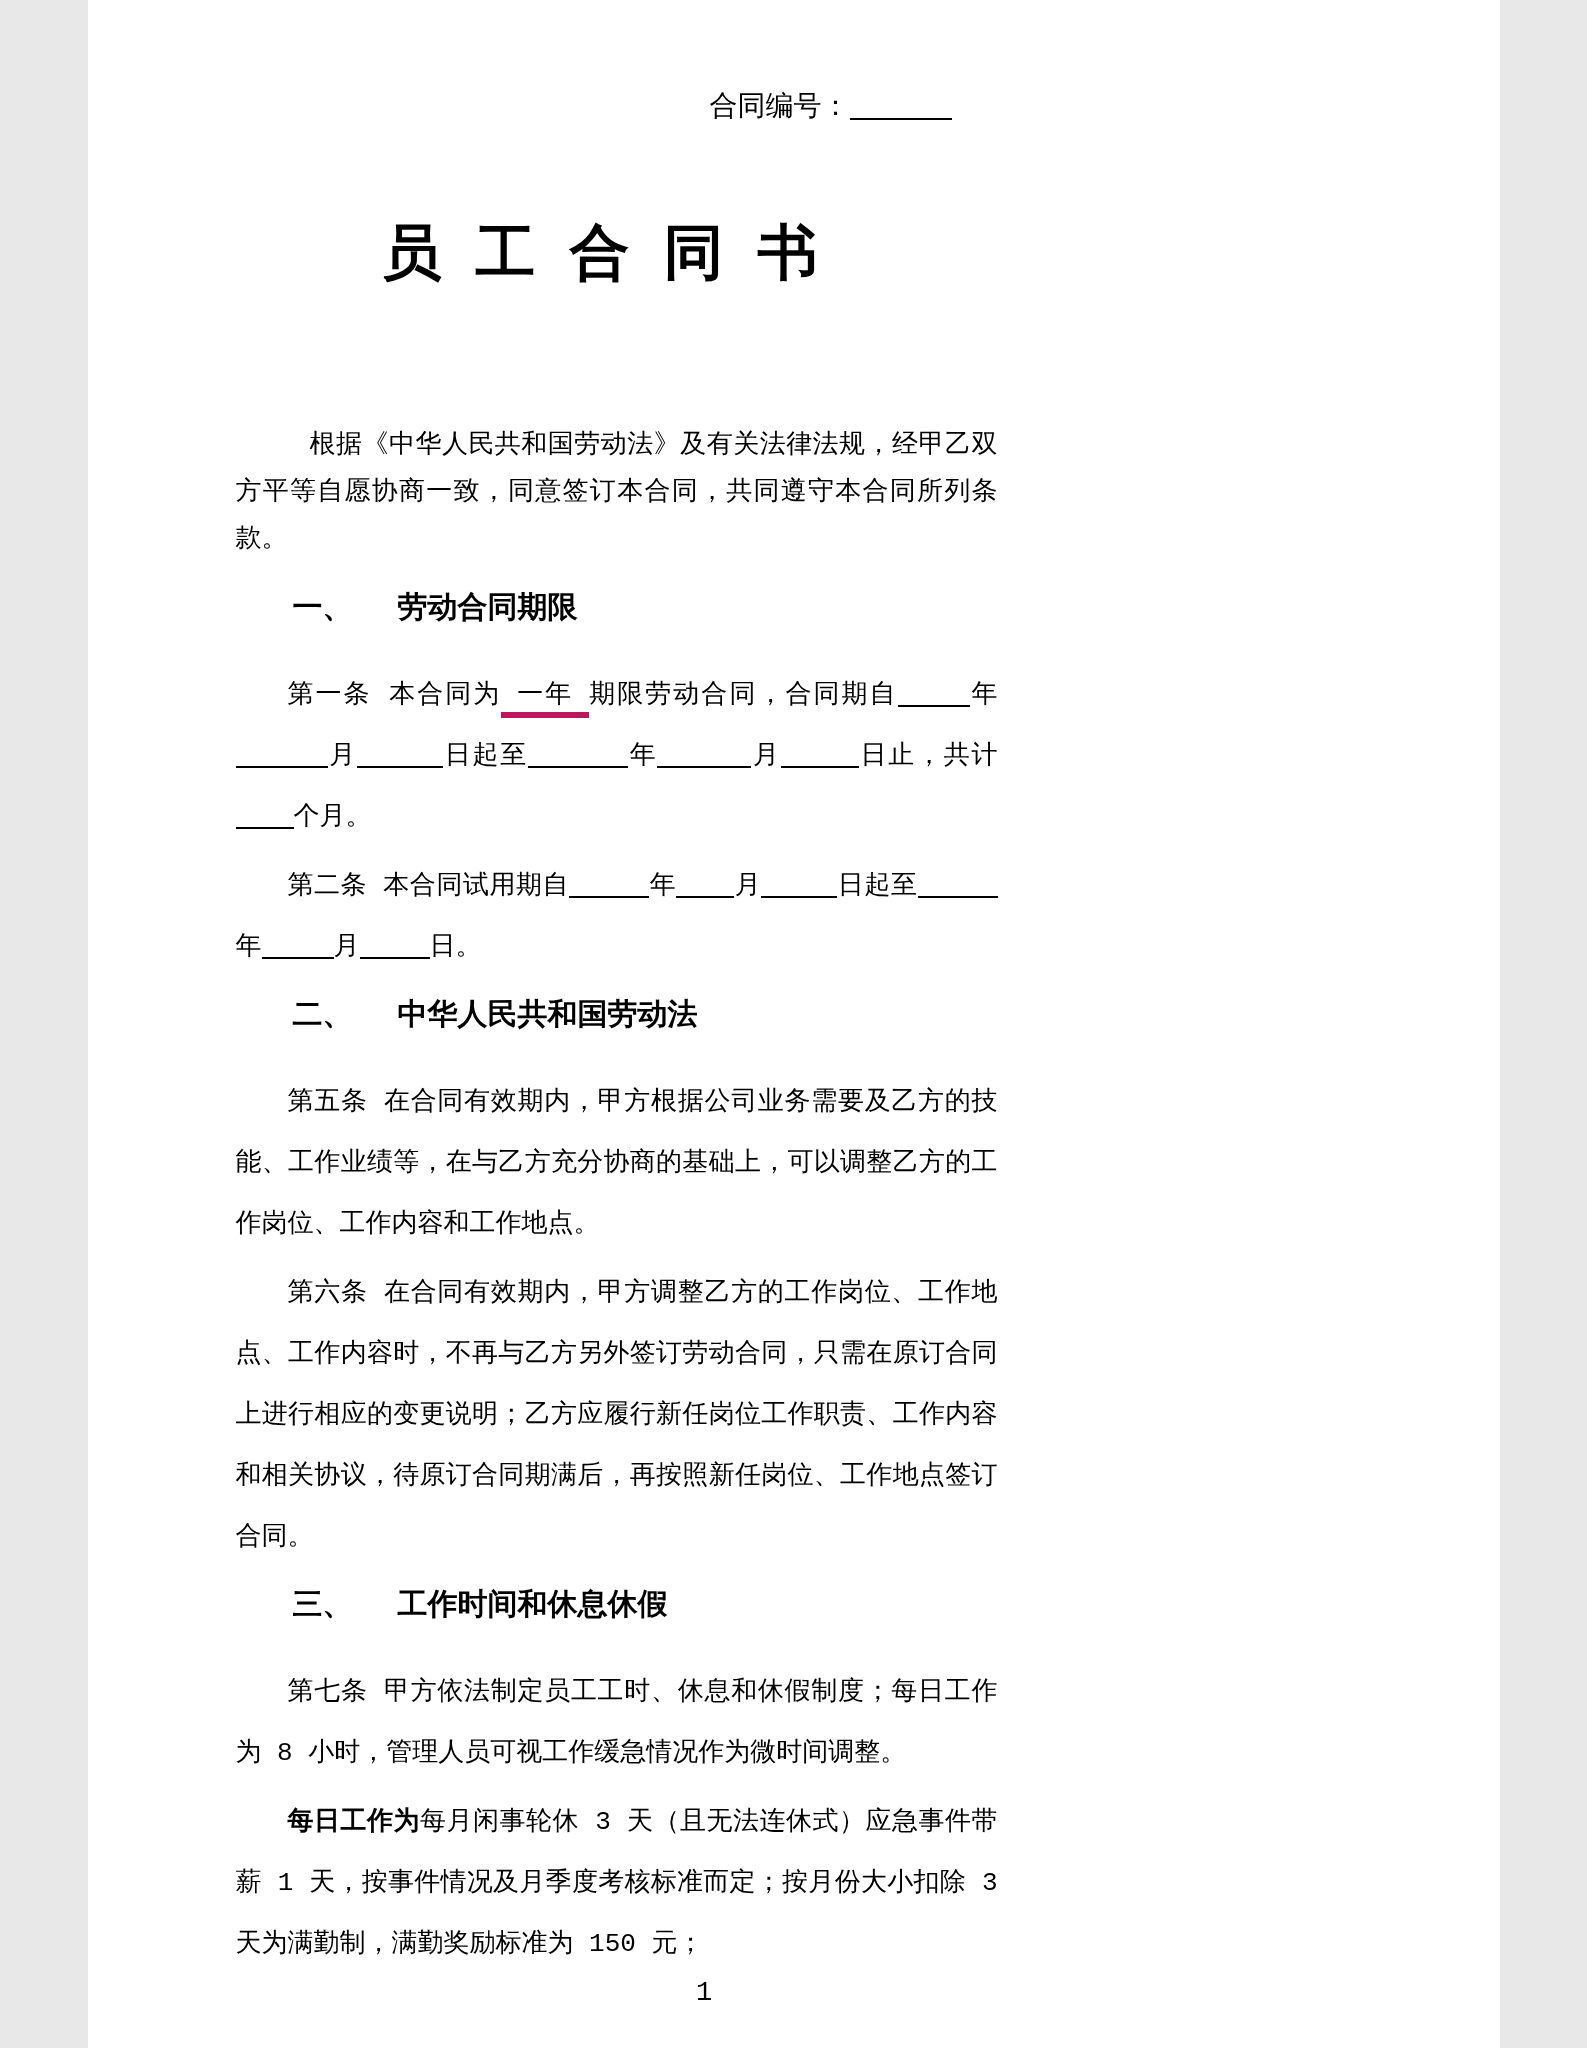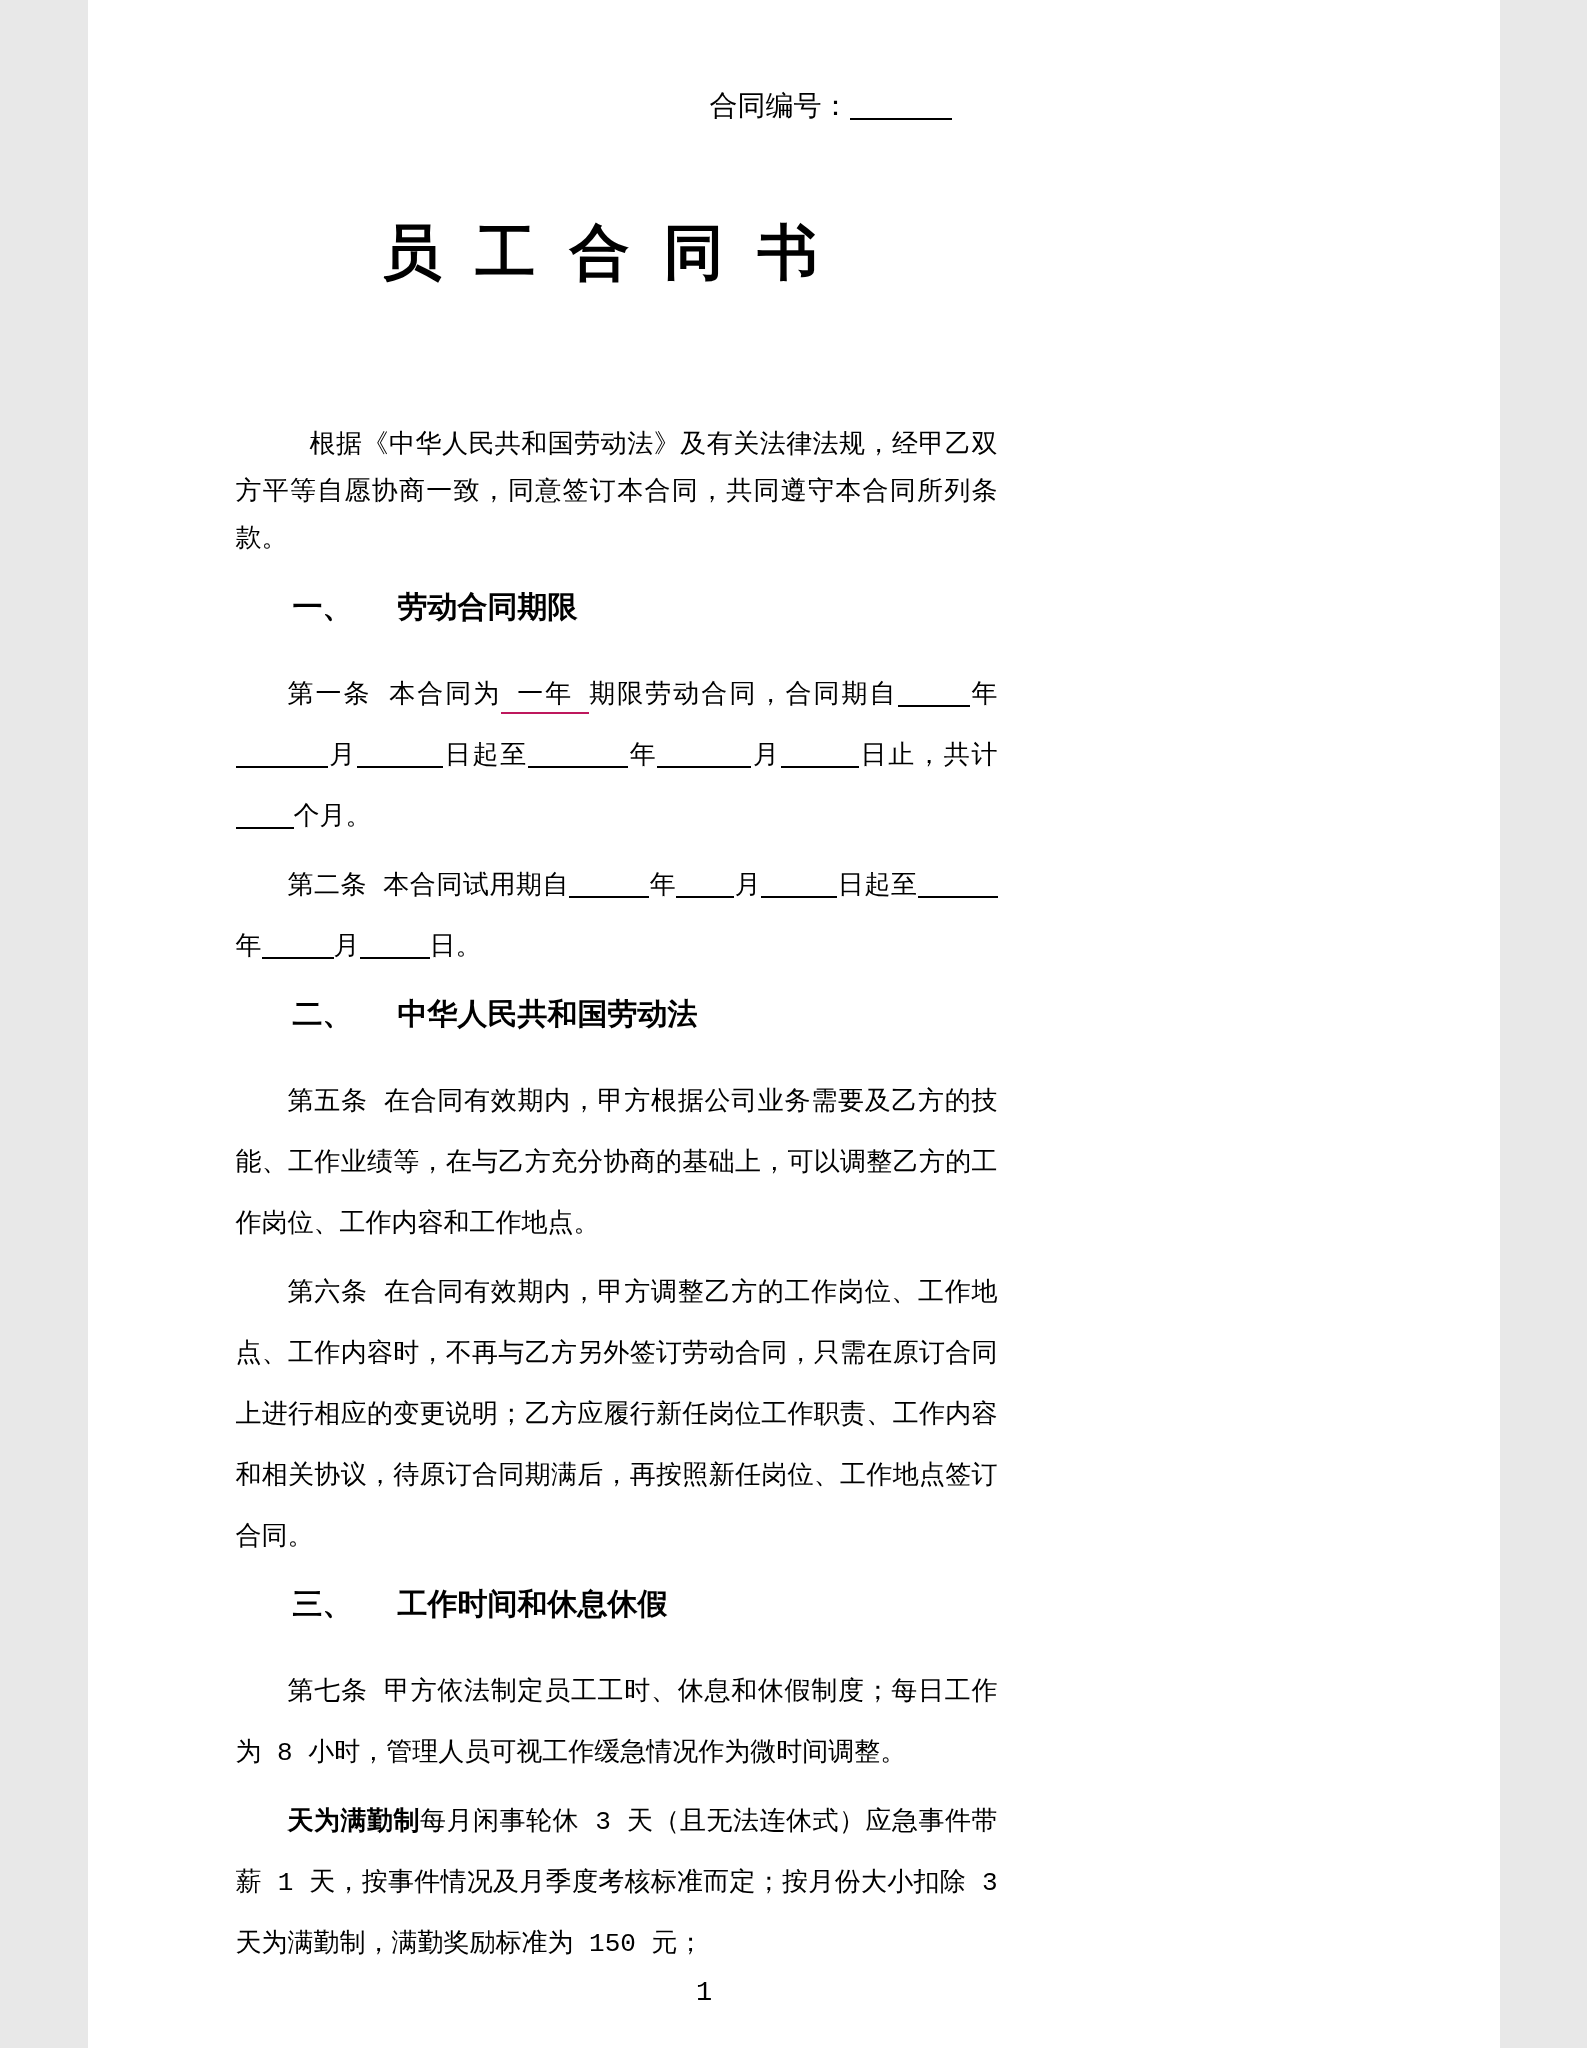--- a/index.html
+++ b/index.html
@@ -60,21 +60,21 @@
   
   .blank{
     display:inline-block;
     height:30px;
     border-bottom:2px solid #000;
     vertical-align:baseline;
     margin-bottom:-5px;
   }
   
   .u{
-    border-bottom:2px solid #be185d;
+    border-bottom:6px solid #be185d;
     padding:0 16px 2px 16px;
   }
   .b{font-weight:bold;}
   
   .footer{
     position:absolute;
     left:148px;bottom:40px;
     width:937px;
     text-align:center;
     font-size:27px;
@@ -105,19 +105,19 @@
   </div>
 
   <p class="para">第五条  在合同有效期内，甲方根据公司业务需要及乙方的技能、工作业绩等，在与乙方充分协商的基础上，可以调整乙方的工作岗位、工作内容和工作地点。</p>
   <p class="para">第六条  在合同有效期内，甲方调整乙方的工作岗位、工作地点、工作内容时，不再与乙方另外签订劳动合同，只需在原订合同上进行相应的变更说明；乙方应履行新任岗位工作职责、工作内容和相关协议，待原订合同期满后，再按照新任岗位、工作地点签订合同。</p>
 
   <div class="sec-heading tight">
     <span>三、</span><span class="sec-title">工作时间和休息休假</span>
   </div>
 
   <p class="para">第七条  甲方依法制定员工工时、休息和休假制度；每日工作为 8 小时，管理人员可视工作缓急情况作为微时间调整。</p>
-  <p class="para"><span class="b">天为满勤制</span><span>每月闲事轮休 3 天（且无法连休式）应急事件带薪 1 天，按事件情况及月季度考核标准而定；按月份大小扣除 3 天为满勤制，满勤奖励标准为 150 元；</span></p>
+  <p class="para"><span class="b">每日工作为</span><span>每月闲事轮休 3 天（且无法连休式）应急事件带薪 1 天，按事件情况及月季度考核标准而定；按月份大小扣除 3 天为满勤制，满勤奖励标准为 150 元；</span></p>
 
   <div class="footer">
     <span>1</span>
   </div>
 
 </div>
 
 </body></html>

